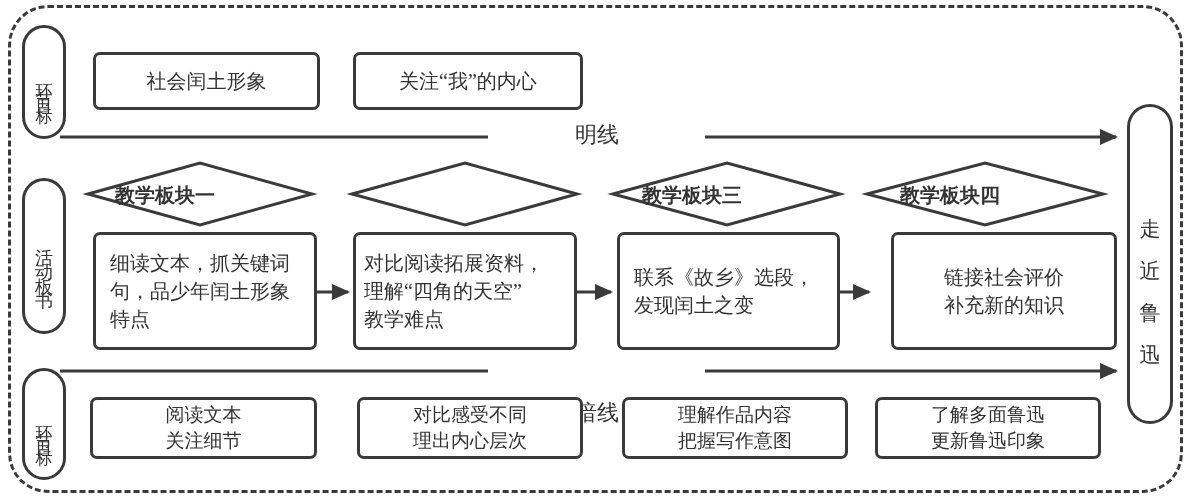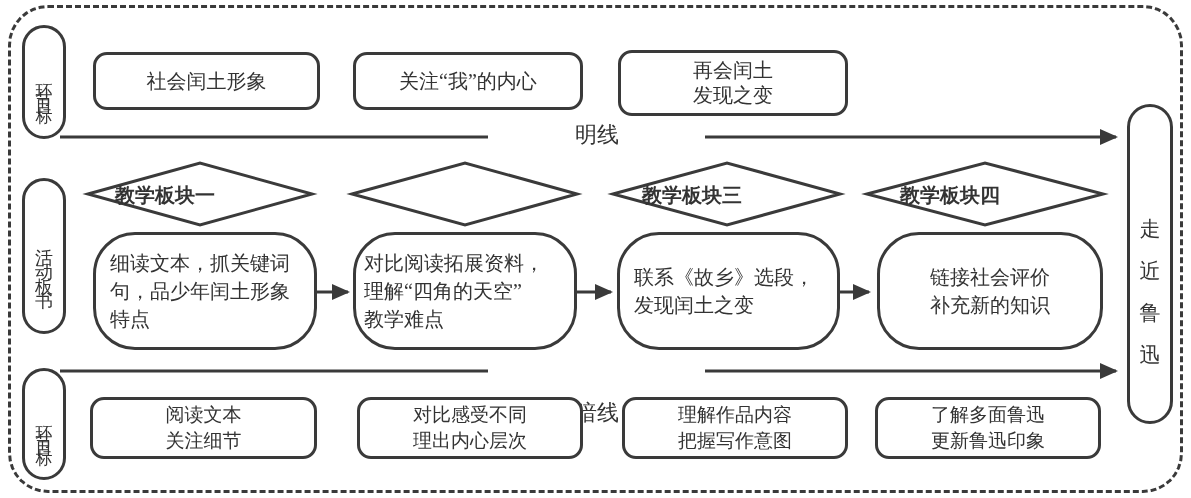--- a/index.html
+++ b/index.html
@@ -30,29 +30,29 @@
     display: flex; align-items: center; justify-content: center;
     text-align: center; font-size: 20px; line-height: 1.25; background: var(--bg);
   }
   .bbox { font-size: 19px; line-height: 1.35; }
 
   .mbox {
     position: absolute; border: 3px solid var(--stroke); border-radius: 42px;
     display: flex; align-items: center; background: var(--bg);
     font-size: 20px; line-height: 1.4; padding: 8px 14px; text-align: left;
   }
-  .mbox.centered { justify-content: center; text-align: left; }
+  .mbox.centered { justify-content: center; text-align: left; margin-left: 14px; }
 
   .diamond-label {
     position: absolute; width: 170px; text-align: left; font-size: 20px; font-weight: bold;
   }
   .line-label {
     position: absolute; width: 86px; text-align: center; font-size: 22px; background: var(--bg);
   }
-  .multiline { white-space: pre-line; }
+  .multiline { white-space: pre-line; border-radius: 7px; }
 </style>
 </head>
 <body>
 
 <div class="canvas">
 
   <div class="dashed-frame"></div>
 
   <svg class="connectors" width="1191" height="498">
     <defs>
@@ -78,22 +78,20 @@
   </svg>
 
   <div class="pill pill-small" style="left:22px; top:25px; width:44px; height:114px;">环节目标</div>
   <div class="pill pill-mid" style="left:22px; top:178px; width:44px; height:156px;">活动板书</div>
   <div class="pill pill-small" style="left:22px; top:368px; width:44px; height:112px;">环节目标</div>
 
   <div class="pill pill-right" style="left:1127px; top:104px; width:46px; height:320px;">走近鲁迅</div>
 
   <div class="rbox multiline" style="left:93px;  top:52px; width:227px; height:58px;">社会闰土形象</div>
   <div class="rbox multiline" style="left:353px; top:52px; width:230px; height:58px;">关注“我”的内心</div>
-  <div class="rbox multiline" style="left:618px; top:50px; width:230px; height:66px;">再会闰土
-发现之变</div>
 
   <div class="line-label" style="left:554px; top:120px;">明线</div>
   <div class="line-label" style="left:554px; top:354px;margin-top:44px;">暗线</div>
 
   <div class="diamond-label" style="left:115px; top:182px;">教学板块一</div>
   <div class="diamond-label" style="left:642px; top:182px;">教学板块三</div>
   <div class="diamond-label" style="left:900px; top:182px;">教学板块四</div>
 
   <div class="mbox multiline" style="left:93px;  top:232px; width:224px; height:118px;">细读文本，抓关键词
 句，品少年闰土形象

